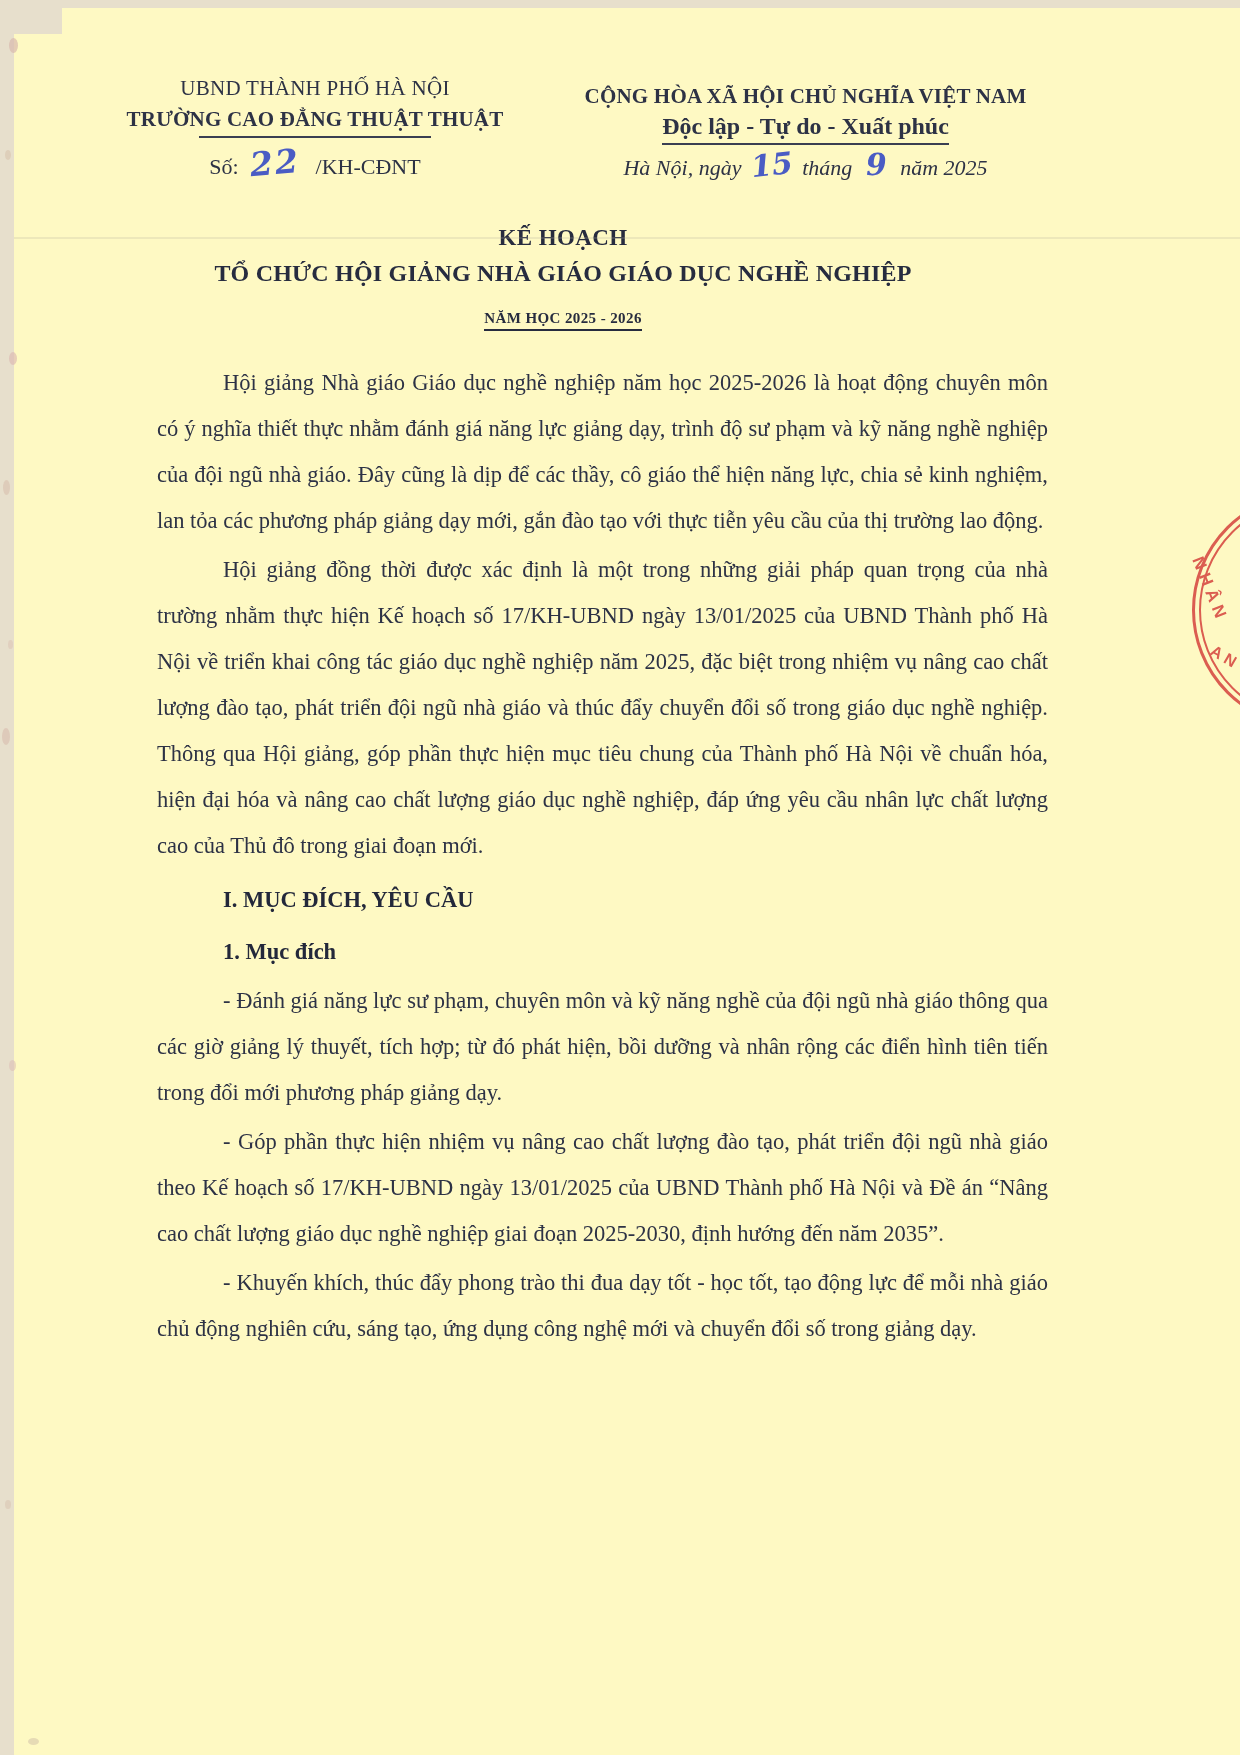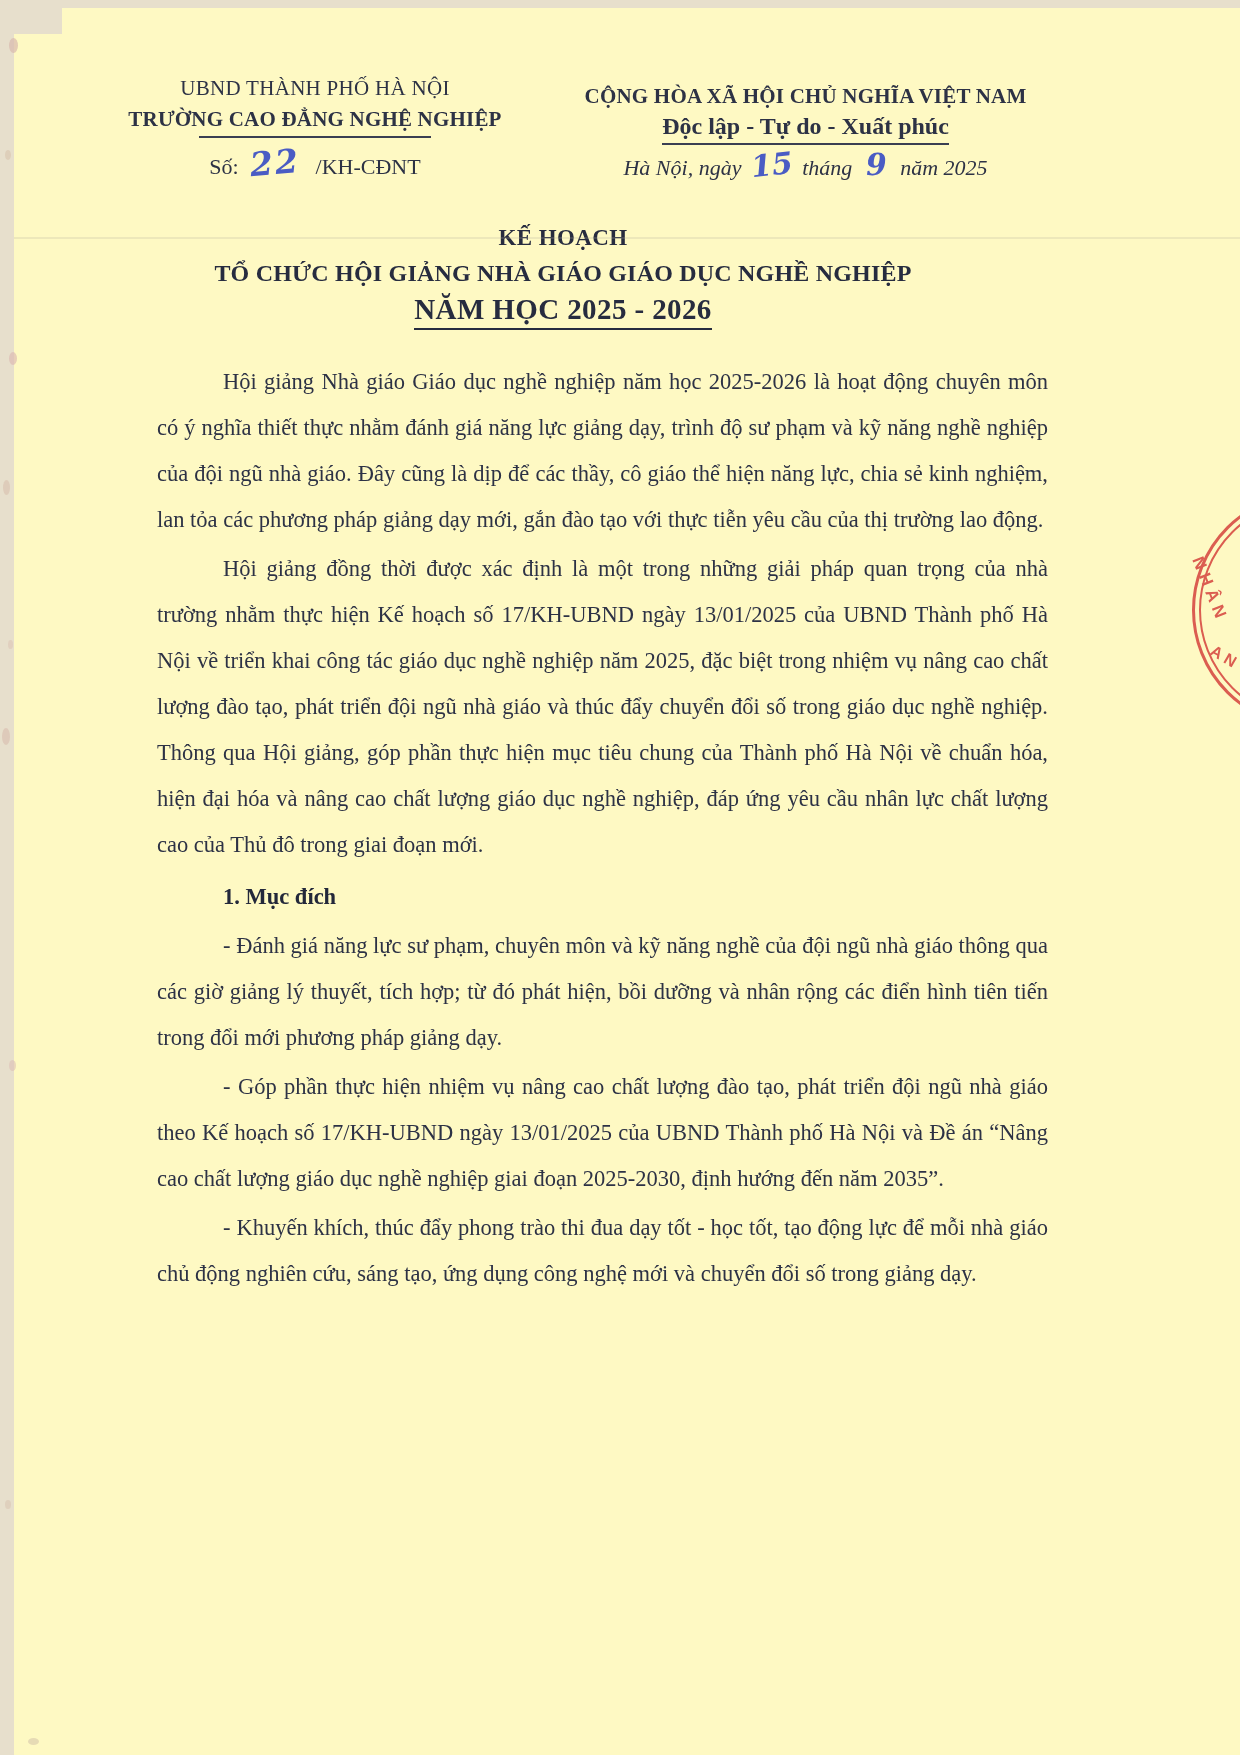--- a/index.html
+++ b/index.html
@@ -34,21 +34,21 @@
   .hdr-r2{display:inline-block;font-size:24px;font-weight:bold;margin-top:4px;
           border-bottom:2px solid #3a3f52;padding-bottom:3px;}
   .date-line{margin-top:10px;font-size:22px;font-style:italic;white-space:nowrap;}
   .date-day{font-size:30px;transform:rotate(-6deg);margin:0 4px;line-height:0;}
   .date-month{font-size:30px;transform:rotate(-2deg);margin:0 8px;line-height:0;}
 
   
   .title-block{margin-top:44px;text-align:center;padding-left:64px;padding-right:192px;color:#272c3f;}
   .title-1{font-size:23px;font-weight:bold;letter-spacing:.4px;}
   .title-2{font-size:24px;font-weight:bold;margin-top:9px;letter-spacing:.2px;}
-  .title-3{display:inline-block;font-size:29px;font-weight:bold;margin-top:6px;
+  .title-3{display:inline-block;font-size:15px;font-weight:bold;margin-top:23px;
            border-bottom:2px solid #272c3f;padding-bottom:2px;letter-spacing:.4px;}
 
   
   .doc-body{padding:26px 192px 0 143px;font-size:22.5px;line-height:46px;text-align:justify;}
   .doc-body p{margin:3px 0;text-indent:66px;}
   .sec-h1{font-weight:bold;margin:8px 0 2px;text-indent:66px;font-size:22.5px;color:#23283a;}
   .sec-h2{font-weight:bold;margin:6px 0 2px;text-indent:66px;font-size:22.5px;color:#23283a;}
 
   
   .stamp{position:absolute;left:1178px;top:484px;width:236px;height:236px;opacity:.85;}
@@ -60,21 +60,21 @@
   .stamp-w2{left:24px;top:150px;font-size:16px;letter-spacing:4px;transform:rotate(30deg);transform-origin:left top;}
 </style>
 </head>
 <body>
 
 <div class="page">
 
   <div class="hdr">
     <div class="hdr-left">
       <div class="hdr-l1">UBND THÀNH PHỐ HÀ NỘI</div>
-      <div class="hdr-l2">TRƯỜNG CAO ĐẲNG NGHỆ NGHIỆP</div>
+      <div class="hdr-l2">TRƯỜNG CAO ĐẲNG THUẬT THUẬT</div>
       <div class="hdr-underline"></div>
       <div class="so-line">
         <span>Số:</span>
         <span class="hand so-num">22</span>
         <span>/KH-CĐNT</span>
       </div>
     </div>
     <div class="hdr-right">
       <div class="hdr-r1">CỘNG HÒA XÃ HỘI CHỦ NGHĨA VIỆT NAM</div>
       <div>
@@ -94,20 +94,21 @@
     <div class="title-1">KẾ HOẠCH</div>
     <div class="title-2">TỔ CHỨC HỘI GIẢNG NHÀ GIÁO GIÁO DỤC NGHỀ NGHIỆP</div>
     <div>
       <span class="title-3">NĂM HỌC 2025 - 2026</span>
     </div>
   </div>
 
   <div class="doc-body">
     <p>Hội giảng Nhà giáo Giáo dục nghề nghiệp năm học 2025-2026 là hoạt động chuyên môn có ý nghĩa thiết thực nhằm đánh giá năng lực giảng dạy, trình độ sư phạm và kỹ năng nghề nghiệp của đội ngũ nhà giáo. Đây cũng là dịp để các thầy, cô giáo thể hiện năng lực, chia sẻ kinh nghiệm, lan tỏa các phương pháp giảng dạy mới, gắn đào tạo với thực tiễn yêu cầu của thị trường lao động.</p>
     <p>Hội giảng đồng thời được xác định là một trong những giải pháp quan trọng của nhà trường nhằm thực hiện Kế hoạch số 17/KH-UBND ngày 13/01/2025 của UBND Thành phố Hà Nội về triển khai công tác giáo dục nghề nghiệp năm 2025, đặc biệt trong nhiệm vụ nâng cao chất lượng đào tạo, phát triển đội ngũ nhà giáo và thúc đẩy chuyển đổi số trong giáo dục nghề nghiệp. Thông qua Hội giảng, góp phần thực hiện mục tiêu chung của Thành phố Hà Nội về chuẩn hóa, hiện đại hóa và nâng cao chất lượng giáo dục nghề nghiệp, đáp ứng yêu cầu nhân lực chất lượng cao của Thủ đô trong giai đoạn mới.</p>
+    <div class="sec-h1">I. MỤC ĐÍCH, YÊU CẦU</div>
     <div class="sec-h2">1. Mục đích</div>
     <p>- Đánh giá năng lực sư phạm, chuyên môn và kỹ năng nghề của đội ngũ nhà giáo thông qua các giờ giảng lý thuyết, tích hợp; từ đó phát hiện, bồi dưỡng và nhân rộng các điển hình tiên tiến trong đổi mới phương pháp giảng dạy.</p>
     <p>- Góp phần thực hiện nhiệm vụ nâng cao chất lượng đào tạo, phát triển đội ngũ nhà giáo theo Kế hoạch số 17/KH-UBND ngày 13/01/2025 của UBND Thành phố Hà Nội và Đề án “Nâng cao chất lượng giáo dục nghề nghiệp giai đoạn 2025-2030, định hướng đến năm 2035”.</p>
     <p>- Khuyến khích, thúc đẩy phong trào thi đua dạy tốt - học tốt, tạo động lực để mỗi nhà giáo chủ động nghiên cứu, sáng tạo, ứng dụng công nghệ mới và chuyển đổi số trong giảng dạy.</p>
   </div>
 
   <div class="stamp">
     <div class="stamp-outer"></div>
     <div class="stamp-ring2"></div>
 

